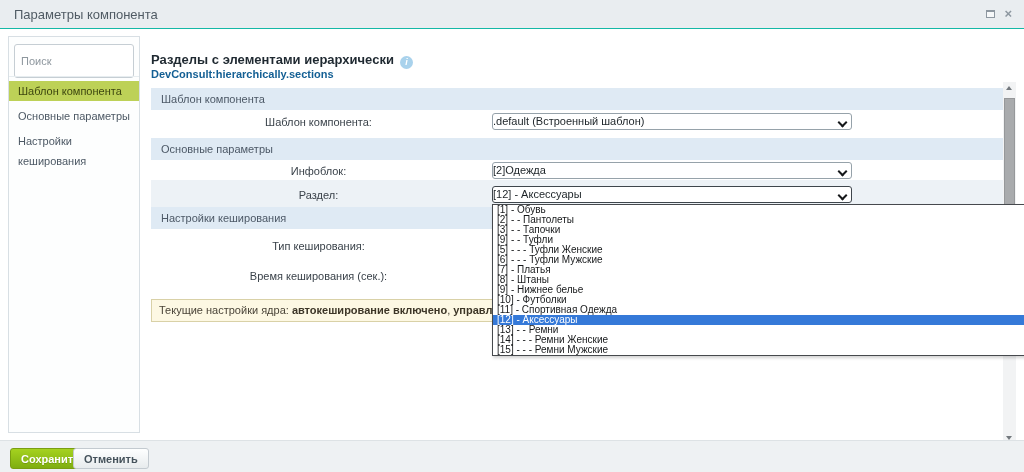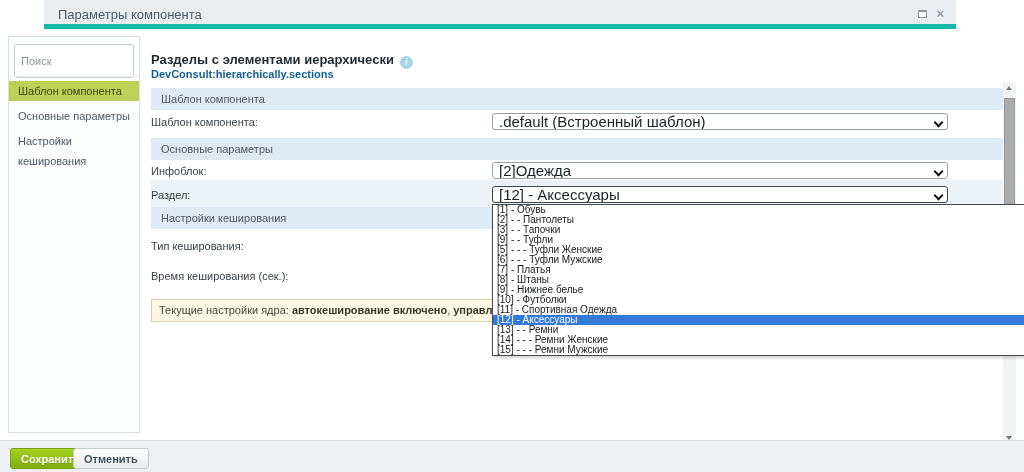--- a/index.html
+++ b/index.html
@@ -1,22 +1,22 @@
 <!DOCTYPE html>
 <html><head>
 <meta charset="utf-8">
 <style>
   * { margin:0; padding:0; box-sizing:border-box; }
   html,body { width:1024px; height:472px; background:#fff;
     font-family:"Liberation Sans","DejaVu Sans",sans-serif; }
   .stage { position:relative; width:1024px; height:472px; overflow:hidden; background:#fff; }
 
   
-  .titlebar { position:absolute; left:0; top:0; width:912px; height:29px;
-    background:#e9edf0; border-bottom:5px solid #14b8a6;margin-left:44px; }
+  .titlebar { position:absolute; left:0; top:0; width:1024px; height:29px;
+    background:#e9edf0; border-bottom:1px solid #14b8a6; }
   .titlebar .title { position:absolute; left:14px; top:7px; font-size:13px; color:#505b64; }
   .win-controls { position:absolute; right:12px; top:8px; display:flex; gap:9px; align-items:center; }
   .restore-glyph { display:inline-block; width:9px; height:8px;
     border:1px solid #8d97a0; border-top-width:2px; background:#f6f8f9; }
   .close-glyph { font-size:13px; line-height:11px; color:#8d97a0; font-weight:bold; cursor:default; }
 
   
   .sidebar { position:absolute; left:8px; top:36px; width:132px; height:397px;
     background:#fdfefe; border:1px solid #d8dfe4; }
   .search-input { position:absolute; left:5px; top:7px; width:120px; height:21px;
@@ -39,25 +39,25 @@
   .component-link { position:absolute; left:0; top:56px; font-size:11px; font-weight:bold;
     color:#135f94; text-decoration:none;text-align:right; }
 
   .section-bar { position:absolute; left:0; width:852px; height:22px; background:#dfeaf4;
     font-size:11px; color:#4c5866; line-height:22px; padding-left:10px; }
   #bar-template { top:76px; }
   #bar-main     { top:126px; }
   #bar-cache    { top:195px; }
   .row-band { position:absolute; left:0; top:168px; width:852px; height:27px; background:#edf2f6; }
 
-  .fld-label { position:absolute; left:0; width:335px; text-align:left;
+  .fld-label { position:absolute; left:0; width:335px; text-align:center;
     font-size:11px; color:#3a424a; white-space:nowrap; }
-  .sel { position:absolute; left:341px; width:456px; height:17px; background:#fff;
-    border:1px solid #96a2aa; border-radius:3px; font-size:15px; color:#1c2327;
-    line-height:15px; padding-left:6px; white-space:nowrap; overflow:hidden; cursor:default; }
+  .sel { position:absolute; left:341px; width:360px; height:17px; background:#fff;
+    border:1px solid #96a2aa; border-radius:3px; font-size:11px; color:#1c2327;
+    line-height:15px; white-space:nowrap; overflow:hidden; cursor:default; }
   .sel.focused { border-color:#3f464c; }
   .sel .chev { position:absolute; right:5px; top:4px; width:8px; height:8px; }
   .sel .chev::before { content:""; position:absolute; left:1px; top:1px; width:5px; height:5px;
     border-right:2px solid #16181a; border-bottom:2px solid #16181a; transform:rotate(45deg); }
 
   .note-box { position:absolute; left:0; top:287px; width:852px; height:23px;
     background:#fdf8e3; border:1px solid #d9d1a7; font-size:11px; color:#4a4438;
     line-height:21px; padding-left:7px; white-space:nowrap; overflow:hidden; }
   .note-box b { color:#3d3627; }
 

